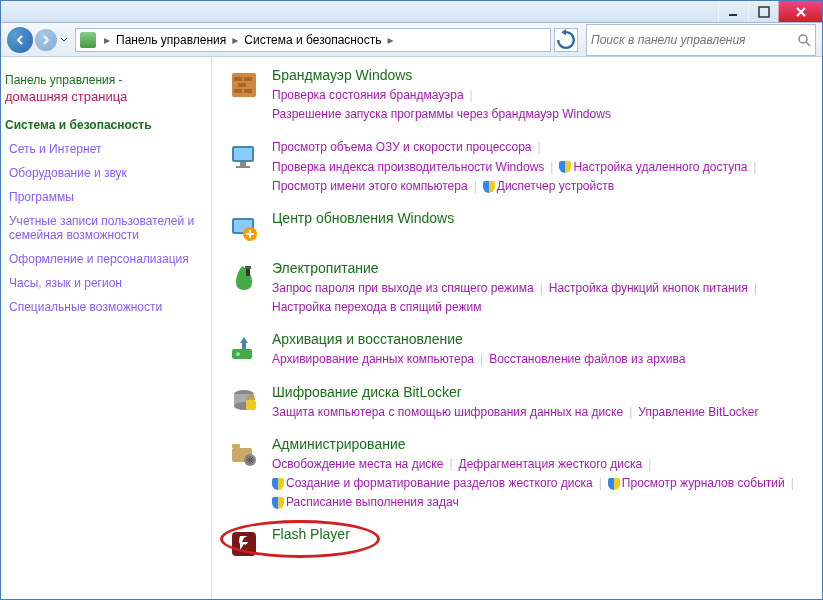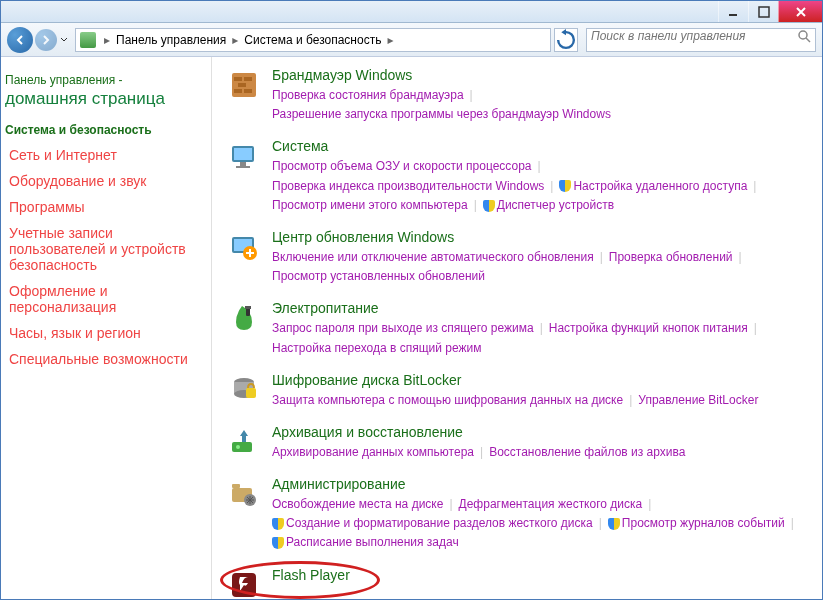--- a/index.html
+++ b/index.html
@@ -16,31 +16,31 @@
 .nav-back-fwd { display: flex; align-items: center; }
 .nav-btn { width: 26px; height: 26px; border-radius: 50%; background: radial-gradient(circle at 30% 30%, #5a9ed8, #2868a8); display: flex; align-items: center; justify-content: center; cursor: pointer; }
 .nav-btn.fwd { width: 22px; height: 22px; opacity: .5; margin-left: 2px; }
 .nav-btn svg { fill: #fff; width: 12px; height: 12px; }
 .nav-history { width: 14px; height: 22px; display: flex; align-items: center; justify-content: center; cursor: pointer; }
 .breadcrumb { flex: 1; height: 24px; background: #fff; border: 1px solid #b0c0d4; display: flex; align-items: center; padding: 0 4px; }
 .bc-icon { width: 16px; height: 16px; background: linear-gradient(#8c8,#494); border-radius: 2px; margin-right: 6px; }
 .bc-seg { color: #000; padding: 0 4px; cursor: pointer; text-align: right; }
 .bc-chev { color: #666; padding: 0 2px; }
 .refresh-btn { width: 24px; height: 24px; border: 1px solid #b0c0d4; background: #fff; display: flex; align-items: center; justify-content: center; cursor: pointer; margin-left: -1px; }
-.searchbox { width: 230px; height: 24px; border: 1px solid #b0c0d4; background: #fff; display: flex; align-items: flex-start; padding: 0 4px; margin-left: 4px; }
+.searchbox { width: 230px; height: 32px; border: 1px solid #b0c0d4; background: #fff; display: flex; align-items: center; padding: 0 4px; margin-left: 4px; }
 .searchbox input { flex: 1; border: none; outline: none; font-size: 12px; font-style: italic; color: #888; }
 .searchbox svg { width: 14px; height: 14px; }
 
 .content { display: flex; height: calc(100% - 56px); }
 
 .sidebar { width: 210px; background: #fff; padding: 16px 4px; }
 .sidebar-title { color: #1a6f1a; font-size: 12px; font-weight: normal; margin-bottom: 2px; cursor: pointer; }
-.sidebar-sub { color: #15803d; font-size: 17px; margin-bottom: 14px; cursor: pointer; }
+.sidebar-sub { color: #be185d; font-size: 13px; margin-bottom: 14px; cursor: pointer; }
 .sidebar-current { color: #1a6f1a; font-weight: bold; font-size: 12px; border-left: 4px solid #1a6f1a; padding-left: 8px; margin-left: -12px; margin-bottom: 10px; cursor: pointer; }
-.sidebar-link { color: #ef4444; font-size: 14px; margin-bottom: 10px; cursor: pointer; margin-left: 4px; }
+.sidebar-link { color: #8b5cf6; font-size: 12px; margin-bottom: 10px; cursor: pointer; margin-left: 4px; }
 
 .divider { width: 1px; background: #e0e0e0; }
 
 .main { flex: 1; overflow-y: auto; padding: 10px 18px 10px 14px; }
 .category { display: flex; margin-bottom: 14px; position: relative; }
 .cat-icon { width: 36px; height: 36px; flex-shrink: 0; margin-right: 10px; display: flex; align-items: center; justify-content: center; }
 .cat-icon svg { width: 32px; height: 32px; }
 .cat-body { flex: 1; }
 .cat-title { color: #1a6f1a; font-size: 14px; margin-bottom: 3px; cursor: pointer; }
 .cat-links { line-height: 1.6; }
@@ -116,21 +116,21 @@
 
   <div class="content">
     <div class="sidebar">
       <div class="sidebar-title">Панель управления -</div>
       <div class="sidebar-sub">домашняя страница</div>
       <div class="sidebar-current">Система и безопасность</div>
       <div id="sidebar-links">
           <div class="sidebar-link">Сеть и Интернет</div>
           <div class="sidebar-link">Оборудование и звук</div>
           <div class="sidebar-link">Программы</div>
-          <div class="sidebar-link">Учетные записи пользователей и устройств безопасность</div>
+          <div class="sidebar-link">Учетные записи пользователей и семейная возможности</div>
           <div class="sidebar-link">Оформление и персонализация</div>
           <div class="sidebar-link">Часы, язык и регион</div>
           <div class="sidebar-link">Специальные возможности</div>
         </div>
     </div>
     <div class="divider"></div>
     <div class="main" id="main-panel">
         <div class="category">
           <div class="cat-icon">
             <svg viewBox="0 0 32 32">
@@ -150,82 +150,80 @@
         <div class="category">
           <div class="cat-icon">
             <svg viewBox="0 0 32 32">
               <rect x="4" y="6" width="22" height="16" fill="#48a" rx="2"></rect>
               <rect x="6" y="8" width="18" height="12" fill="#8cf"></rect>
               <rect x="12" y="22" width="6" height="4" fill="#888"></rect>
               <rect x="8" y="26" width="14" height="2" fill="#888"></rect>
             </svg>
           </div>
           <div class="cat-body">
-            <div class="cat-title">Система</div>
             <div class="cat-links"><span class="cat-link">Просмотр объема ОЗУ и скорости процессора</span><span class="cat-sep">|</span><span class="cat-link">Проверка индекса производительности Windows</span><span class="cat-sep">|</span><span class="cat-link"><span class="shield-half"></span>Настройка удаленного доступа</span><span class="cat-sep">|</span><span class="cat-link">Просмотр имени этого компьютера</span><span class="cat-sep">|</span><span class="cat-link"><span class="shield-half"></span>Диспетчер устройств</span></div>
           </div>
         </div>
         <div class="category">
           <div class="cat-icon">
             <svg viewBox="0 0 32 32">
               <rect x="4" y="6" width="22" height="16" fill="#48a" rx="2"></rect>
               <rect x="6" y="8" width="18" height="12" fill="#8cf"></rect>
               <circle cx="22" cy="22" r="7" fill="#f90"></circle>
               <path d="M22 18 L22 26 M18 22 L26 22" stroke="#fff" stroke-width="2"></path>
             </svg>
           </div>
           <div class="cat-body">
             <div class="cat-title">Центр обновления Windows</div>
-            <div class="cat-links"><span class="cat-link">Включение или отключение автоматического обновления</span><span class="cat-sep">|</span><span class="cat-link">Проверка обновлений</span><span class="cat-sep">|</span><span class="cat-link">Просмотр установленных обновлений</span></div>
           </div>
         </div>
         <div class="category">
           <div class="cat-icon">
             <svg viewBox="0 0 32 32">
               <path d="M14 4 Q8 12 8 20 Q8 28 16 28 Q24 28 24 20 Q24 14 20 8" fill="#4a4"></path>
               <rect x="18" y="6" width="4" height="8" fill="#333" rx="1"></rect>
               <rect x="17" y="4" width="6" height="3" fill="#555"></rect>
             </svg>
           </div>
           <div class="cat-body">
             <div class="cat-title">Электропитание</div>
             <div class="cat-links"><span class="cat-link">Запрос пароля при выходе из спящего режима</span><span class="cat-sep">|</span><span class="cat-link">Настройка функций кнопок питания</span><span class="cat-sep">|</span><span class="cat-link">Настройка перехода в спящий режим</span></div>
+          </div>
+        </div>
+        <div class="category">
+          <div class="cat-icon">
+            <svg viewBox="0 0 32 32">
+              <rect x="4" y="16" width="20" height="10" fill="#4a4" rx="2"></rect>
+              <circle cx="10" cy="21" r="2" fill="#8e8"></circle>
+              <path d="M16 4 L20 10 L18 10 L18 16 L14 16 L14 10 L12 10 Z" fill="#48a"></path>
+            </svg>
+          </div>
+          <div class="cat-body">
+            <div class="cat-title">Архивация и восстановление</div>
+            <div class="cat-links"><span class="cat-link">Архивирование данных компьютера</span><span class="cat-sep">|</span><span class="cat-link">Восстановление файлов из архива</span></div>
           </div>
         </div>
         <div class="category">
           <div class="cat-icon">
             <svg viewBox="0 0 32 32">
               <ellipse cx="16" cy="8" rx="10" ry="4" fill="#888"></ellipse>
               <rect x="6" y="8" width="20" height="12" fill="#aaa"></rect>
               <ellipse cx="16" cy="20" rx="10" ry="4" fill="#888"></ellipse>
               <rect x="18" y="14" width="10" height="10" fill="#ec2" rx="2"></rect>
               <path d="M20 14 Q20 10 23 10 Q26 10 26 14" stroke="#c92" stroke-width="2" fill="none"></path>
             </svg>
           </div>
           <div class="cat-body">
             <div class="cat-title">Шифрование диска BitLocker</div>
             <div class="cat-links"><span class="cat-link">Защита компьютера с помощью шифрования данных на диске</span><span class="cat-sep">|</span><span class="cat-link">Управление BitLocker</span></div>
           </div>
         </div>
         <div class="category">
           <div class="cat-icon">
             <svg viewBox="0 0 32 32">
-              <rect x="4" y="16" width="20" height="10" fill="#4a4" rx="2"></rect>
-              <circle cx="10" cy="21" r="2" fill="#8e8"></circle>
-              <path d="M16 4 L20 10 L18 10 L18 16 L14 16 L14 10 L12 10 Z" fill="#48a"></path>
-            </svg>
-          </div>
-          <div class="cat-body">
-            <div class="cat-title">Архивация и восстановление</div>
-            <div class="cat-links"><span class="cat-link">Архивирование данных компьютера</span><span class="cat-sep">|</span><span class="cat-link">Восстановление файлов из архива</span></div>
-          </div>
-        </div>
-        <div class="category">
-          <div class="cat-icon">
-            <svg viewBox="0 0 32 32">
               <rect x="4" y="10" width="20" height="14" fill="#ca6" rx="2"></rect>
               <rect x="4" y="6" width="8" height="4" fill="#ca6" rx="1"></rect>
               <circle cx="22" cy="22" r="6" fill="#888"></circle>
               <path d="M22 18 L22 26 M18 22 L26 22 M19 19 L25 25 M25 19 L19 25" stroke="#555" stroke-width="1"></path>
             </svg>
           </div>
           <div class="cat-body">
             <div class="cat-title">Администрирование</div>
             <div class="cat-links"><span class="cat-link">Освобождение места на диске</span><span class="cat-sep">|</span><span class="cat-link">Дефрагментация жесткого диска</span><span class="cat-sep">|</span><span class="cat-link"><span class="shield-half"></span>Создание и форматирование разделов жесткого диска</span><span class="cat-sep">|</span><span class="cat-link"><span class="shield-half"></span>Просмотр журналов событий</span><span class="cat-sep">|</span><span class="cat-link"><span class="shield-half"></span>Расписание выполнения задач</span></div>
           </div>

